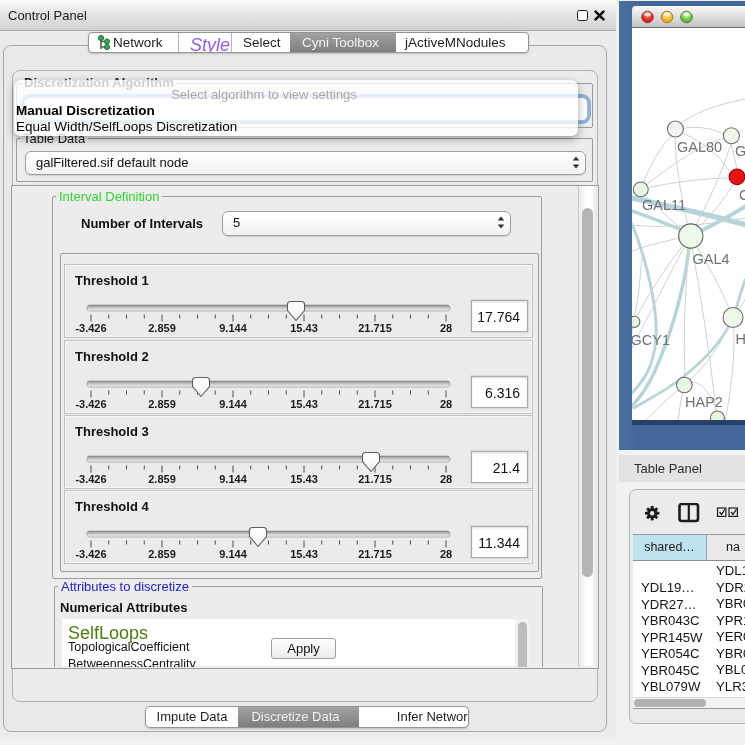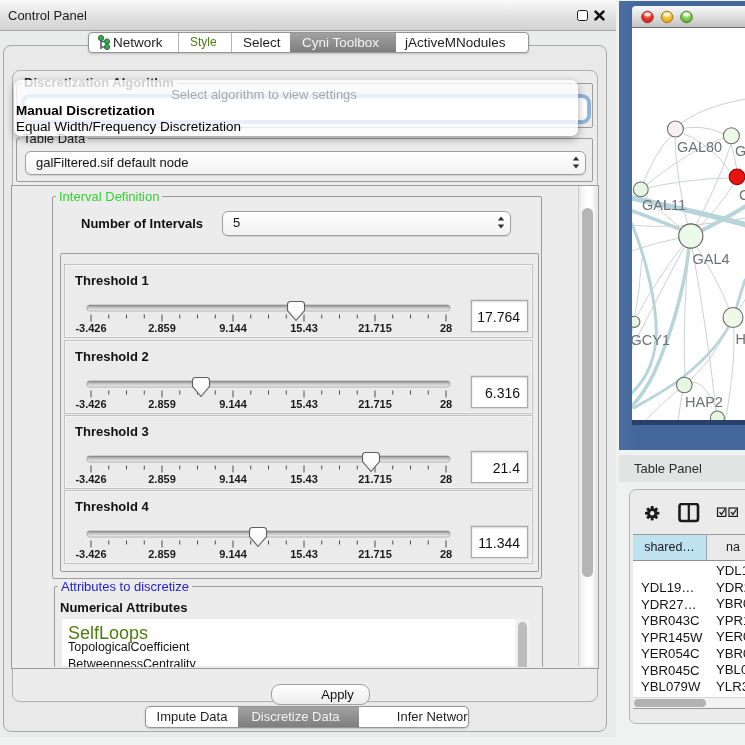--- a/index.html
+++ b/index.html
@@ -33,21 +33,21 @@
        border:1px solid #a8a8a8;border-radius:8px;"></div>
 
   <div class="abs" style="left:88px;top:32px;width:439px;height:19px;background:#fff;
        border:1px solid #949494;border-radius:4px;box-shadow:0 1px 2px rgba(0,0,0,0.18);overflow:hidden;">
     <div class="abs" style="left:0;top:0;width:90px;height:19px;"></div>
     <div class="abs" style="left:89px;top:0;width:1px;height:19px;background:#b4b4b4;"></div>
     <div class="abs" style="left:142px;top:0;width:1px;height:19px;background:#b4b4b4;"></div>
     <div class="abs" style="left:201px;top:3px;width:1px;height:15px;"></div>
     <div class="abs" style="left:201px;top:0;width:106px;height:19px;background:linear-gradient(#a2a2a2,#7e7e7e);"></div>
     <div class="abs" style="left:24px;top:2px;font-size:13.5px;color:#1d1d1d;">Network</div>
-    <div class="abs" style="left:101px;top:2px;font-size:12px;color:#4d7c0f;">Style</div>
+    <div class="abs" style="left:101px;top:2px;font-size:18px;color:#8b5cf6;font-style:italic;">Style</div>
     <div class="abs" style="left:154px;top:2px;font-size:13.5px;color:#1d1d1d;">Select</div>
     <div class="abs" style="left:213px;top:2px;font-size:13.5px;color:#f2f2f2;">Cyni Toolbox</div>
     <div class="abs" style="left:316px;top:2px;font-size:13.5px;color:#1d1d1d;">jActiveMNodules</div>
     <svg class="abs" style="left:7px;top:2px;" width="15" height="16" viewBox="0 0 15 16">
       <path d="M5,3.5 L5,14 M5,6.5 L10,6.5 M5,12 L10,12" stroke="#5c5c6e" stroke-width="1.6" fill="none"></path>
       <circle cx="5" cy="3" r="2.6" fill="#3ba353" stroke="#1c7a35" stroke-width="1"></circle>
       <circle cx="11" cy="6.5" r="2.6" fill="#3ba353" stroke="#1c7a35" stroke-width="1"></circle>
       <circle cx="11" cy="12" r="2.6" fill="#3ba353" stroke="#1c7a35" stroke-width="1"></circle>
     </svg>
   </div>
@@ -175,22 +175,22 @@
   <div class="abs" style="left:54px;top:586px;width:487px;height:80px;border:1px solid #9c9c9c;border-top-left-radius:2px;border-top-right-radius:2px;border-bottom:none;"></div>
   <div class="grouplabel" style="left:58px;top:580px;color:#2222cc;">Attributes to discretize</div>
   <div class="abs" style="left:60px;top:600px;font-size:13px;font-weight:bold;color:#111;">Numerical Attributes</div>
   <div class="abs" style="left:62px;top:619px;width:453px;height:47px;background:#fff;"></div>
   <div class="abs" style="left:68px;top:623px;font-size:18px;color:#4d7c0f;">SelfLoops</div>
   <div class="abs" style="left:68px;top:640px;font-size:12.5px;color:#111;">TopologicalCoefficient</div>
   <div class="abs" style="left:68px;top:657px;font-size:12.5px;color:#111;height:10px;overflow:hidden;">BetweennessCentrality</div>
   <div class="abs" style="left:515px;top:619px;width:14px;height:47px;background:#f1f1f1;"></div>
   <div class="abs" style="left:518px;top:622px;width:9px;height:45px;background:#bcbcbc;border-radius:5px 5px 0 0;"></div>
 
-  <div class="abs" style="left:271px;top:684px;width:63px;height:19px;background:linear-gradient(#ffffff,#ececec);
-       border:1px solid #a0a0a0;border-radius:9px;text-align:center;font-size:13px;color:#111;line-height:19px;padding-left:34px;">Apply</div>
+  <div class="abs" style="left:271px;top:638px;width:63px;height:19px;background:linear-gradient(#ffffff,#ececec);
+       border:1px solid #a0a0a0;border-radius:3px;text-align:center;font-size:13px;color:#111;line-height:19px;">Apply</div>
 
   <div class="abs" style="left:145px;top:706px;width:322px;height:20px;background:#fff;
        border:1px solid #949494;border-radius:5px;box-shadow:0 1px 2px rgba(0,0,0,0.18);overflow:hidden;">
     <div class="abs" style="left:92px;top:0;width:1px;height:20px;background:#b4b4b4;"></div>
     <div class="abs" style="left:92px;top:0;width:121px;height:20px;background:linear-gradient(#a2a2a2,#7e7e7e);"></div>
     <div class="abs" style="left:0;top:0;width:92px;height:20px;text-align:center;font-size:13px;line-height:20px;color:#1d1d1d;">Impute Data</div>
     <div class="abs" style="left:92px;top:0;width:115px;height:20px;text-align:center;font-size:13px;line-height:20px;color:#f2f2f2;">Discretize Data</div>
     <div class="abs" style="left:213px;top:0;width:109px;height:20px;text-align:center;font-size:13px;line-height:20px;color:#1d1d1d;padding-left:22px;">Infer Network</div>
   </div>
 
@@ -341,15 +341,15 @@
       <div class="abs tcol2" style="top:159px;">YIL0</div>
     <div class="abs" style="left:0;top:162px;width:112px;height:12px;background:#f3f3f3;border-top:1px solid #d5d5d5;"></div>
     <div class="abs" style="left:1px;top:163.5px;width:72px;height:8px;background:#b2b2b2;border-radius:4px;"></div>
   </div>
   <div class="abs" style="left:633px;top:708px;width:112px;height:1px;background:#9a9a9a;"></div>
 
   <div class="abs" style="left:14px;top:80px;width:564px;height:56px;background:rgba(255,255,255,0.78);
        border-radius:7px;box-shadow:0 3px 9px rgba(0,0,0,0.35);"></div>
   <div class="abs" style="left:14px;top:87px;width:500px;text-align:center;font-size:13px;color:#a8a8a8;">Select algorithm to view settings</div>
   <div class="abs" style="left:16px;top:103px;font-size:13.5px;font-weight:bold;color:#000;">Manual Discretization</div>
-  <div class="abs" style="left:16px;top:119px;font-size:13.5px;color:#000;">Equal Width/Frequency Discretization</div>
+  <div class="abs" style="left:16px;top:119px;font-size:13.5px;color:#000;">Equal Width/SelfLoops Discretization</div>
 
 </div>
 
 </body></html>

